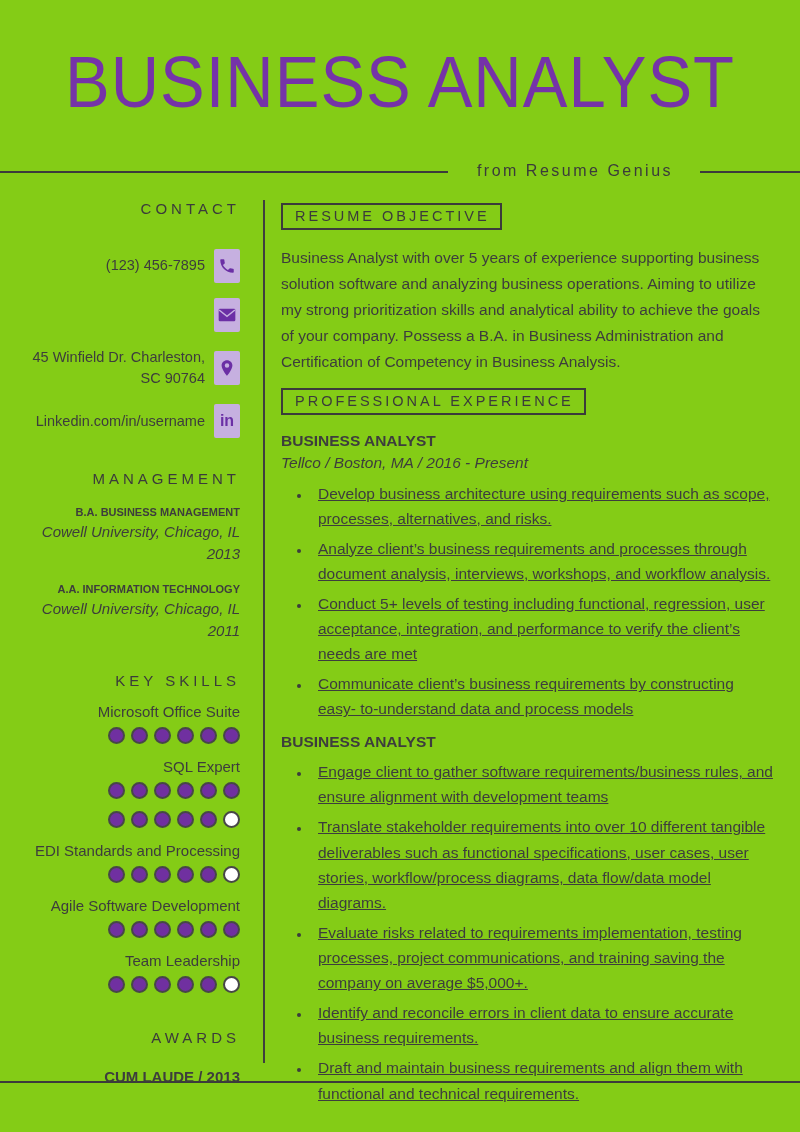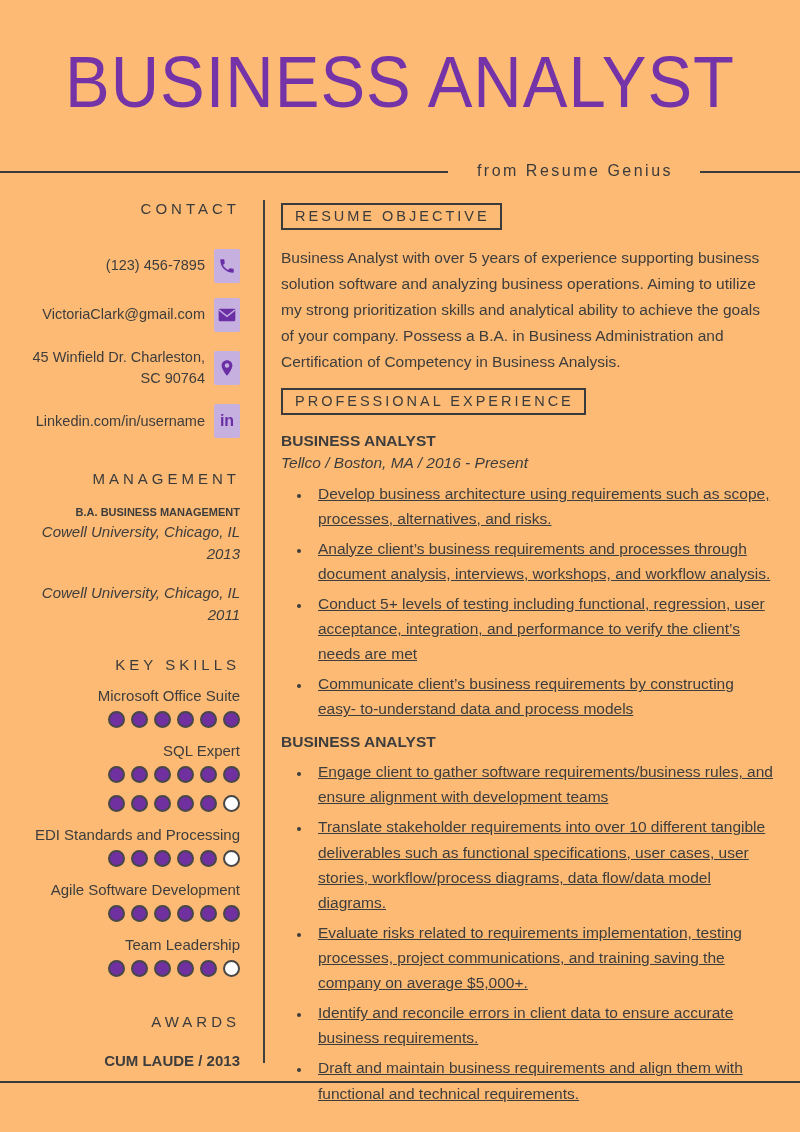--- a/index.html
+++ b/index.html
@@ -1,19 +1,19 @@
 <!DOCTYPE html>
 <html><head>
 <meta charset="utf-8">
 <style>
   * { margin:0; padding:0; box-sizing:border-box; }
   html,body { background:#ffffff; }
   body { font-family:"Liberation Sans", sans-serif; color:#3d3d3d; }
   .page {
-    position:relative; width:800px; height:1132px; background:#fdba74;
+    position:relative; width:800px; height:1132px; background:#84cc16;
     overflow:hidden; margin:0 auto;
   }
 
   
   .title {
     position:absolute; top:40px; left:0; right:0;
     text-align:center; white-space:nowrap;
     font-size:67px; font-weight:500; letter-spacing:1px;
     color:#7533a8; transform:scaleY(1.08); transform-origin:top center;
   }
@@ -103,21 +103,20 @@
     <div class="contact-list">
       <div class="contact-row">
         <div class="contact-text">(123) 456-7895</div>
         <div class="icon-box">
           <svg width="18" height="18" viewBox="0 0 24 24">
             <path fill="#6b2fa5" d="M6.62 10.79c1.44 2.83 3.76 5.14 6.59 6.59l2.2-2.2c.27-.27.67-.36 1.02-.24 1.12.37 2.33.57 3.57.57.55 0 1 .45 1 1V20c0 .55-.45 1-1 1-9.39 0-17-7.61-17-17 0-.55.45-1 1-1h3.5c.55 0 1 .45 1 1 0 1.25.2 2.45.57 3.57.11.35.03.74-.25 1.02l-2.2 2.2z"></path>
           </svg>
         </div>
       </div>
       <div class="contact-row">
-        <div class="contact-text">VictoriaClark@gmail.com</div>
         <div class="icon-box">
           <svg width="20" height="20" viewBox="0 0 24 24">
             <rect x="2" y="4.5" width="20" height="15" rx="1.5" fill="#6b2fa5"></rect>
             <path d="M2.5 6l9.5 7.5L21.5 6" stroke="#c6b0e0" stroke-width="1.8" fill="none"></path>
           </svg>
         </div>
       </div>
       <div class="contact-row">
         <div class="contact-text">45 Winfield Dr. Charleston, SC 90764</div>
         <div class="icon-box">
@@ -135,20 +134,21 @@
     </div>
 
     <div class="edu-block">
       <div class="side-heading">MANAGEMENT</div>
       <div class="edu-item">
         <div class="edu-degree">B.A. BUSINESS MANAGEMENT</div>
         <div class="edu-school">Cowell University, Chicago, IL</div>
         <div class="edu-year">2013</div>
       </div>
       <div class="edu-item">
+        <div class="edu-degree">A.A. INFORMATION TECHNOLOGY</div>
         <div class="edu-school">Cowell University, Chicago, IL</div>
         <div class="edu-year">2011</div>
       </div>
     </div>
 
     <div class="skills-block">
       <div class="side-heading">KEY SKILLS</div>
 
       <div class="skill-item">
         <div class="skill-label">Microsoft Office Suite</div>

